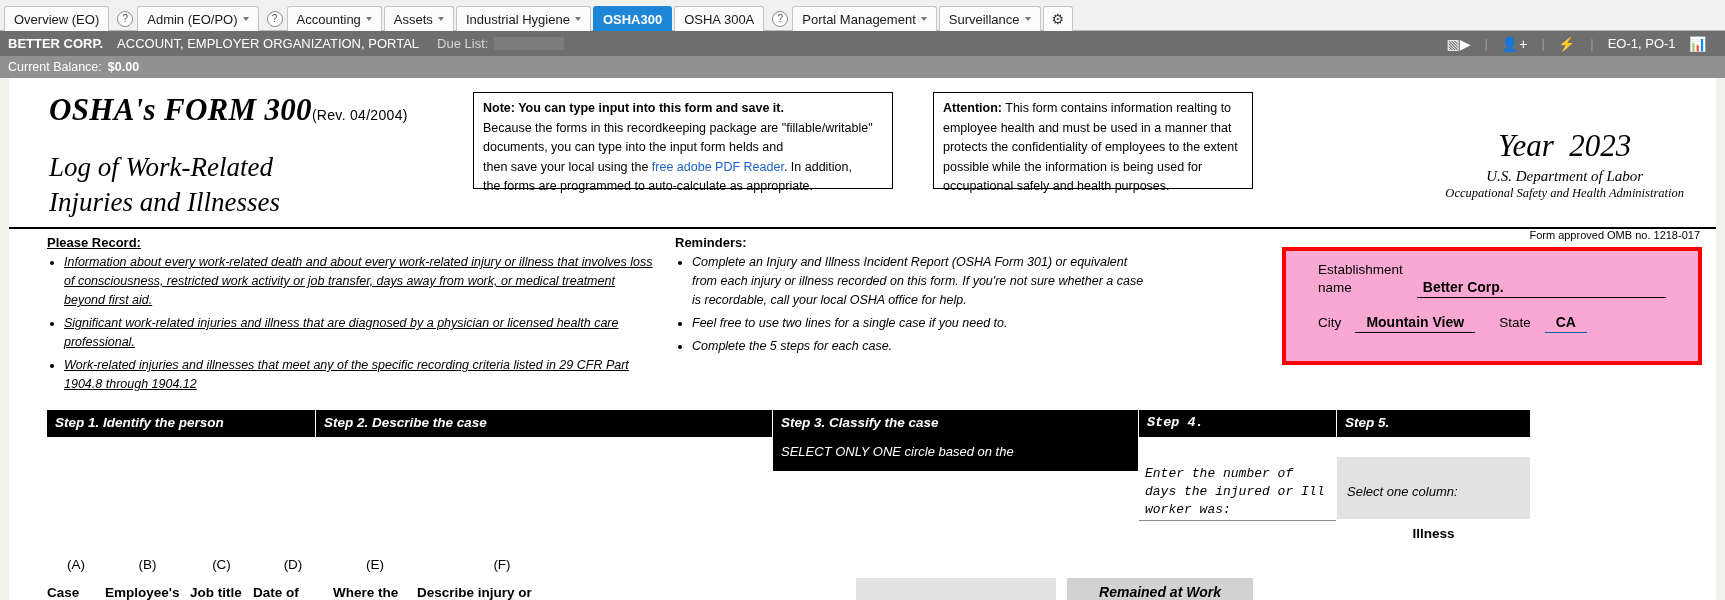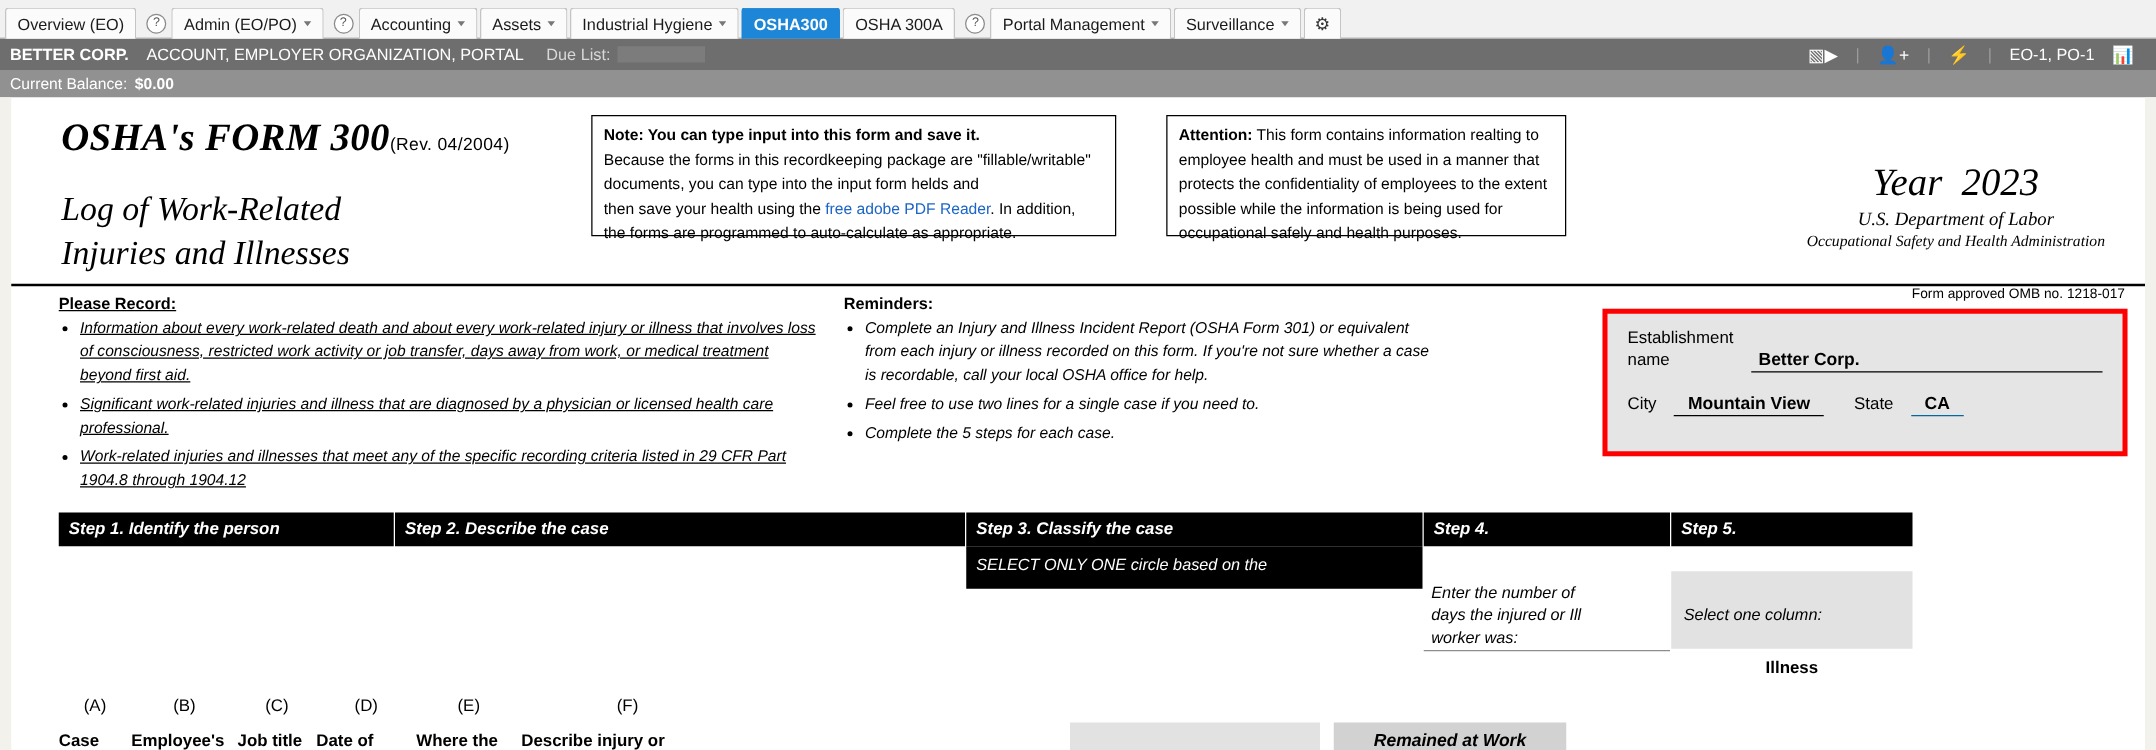--- a/index.html
+++ b/index.html
@@ -235,22 +235,22 @@
   }
 
   .estab-box {
     position: absolute;
     right: 14px;
     top: 18px;
     width: 420px;
     height: 118px;
     border: 4px solid #ff0000;
     box-sizing: border-box;
-    background: #e5e5e5;
-    padding: 10px 16px;
+    background: #f9a8d4;
+    padding: 10px 32px;
   }
   .estab-row { display: flex; align-items: flex-end; margin-bottom: 4px; }
   .estab-label { font-size: 13.5px; line-height: 1.35; }
   .field-underline {
     border-bottom: 1px solid #000;
     flex: 1;
     margin-left: 14px;
     padding: 0 0 2px 6px;
     font-weight: bold;
     font-size: 14px;
@@ -290,21 +290,21 @@
     font-style: italic;
     font-weight: bold;
     font-size: 13.5px;
     padding: 5px 8px;
     box-sizing: border-box;
     height: 27px;
   }
   .step1 { width: 268px; flex: 0 0 268px; }
   .step2 { width: 456px; flex: 0 0 456px; }
   .step3 { width: 365px; flex: 0 0 365px; }
-  .step4 { width: 197px; flex: 0 0 197px; }
+  .step4 { width: 197px; flex: 0 0 197px; font-family: Liberation Mono, monospace; }
   .step5 { width: 193px; flex: 0 0 193px; margin-right: 0; }
   .step3-body {
     background: #000;
     color: #fff;
     font-style: italic;
     font-size: 13px;
     padding: 6px 8px 10px 8px;
     line-height: 1.35;
   }
   .step4-body {
@@ -461,21 +461,21 @@
       <div class="t-log">
         <div>Log of Work-Related</div>
         <div>Injuries and Illnesses</div>
       </div>
     </div>
 
     <div class="notebox note">
       <div><b>Note: You can type input into this form and save it.</b></div>
       <div>Because the forms in this recordkeeping package are "fillable/writable"</div>
       <div>documents, you can type into the input form helds and</div>
-      <div><span>then save your health using the </span><span class="link">free adobe PDF Reader</span><span>. In addition,</span></div>
+      <div><span>then save your local using the </span><span class="link">free adobe PDF Reader</span><span>. In addition,</span></div>
       <div>the forms are programmed to auto-calculate as appropriate.</div>
     </div>
 
     <div class="notebox attn">
       <div><b>Attention:</b><span> This form contains information realting to</span></div>
       <div>employee health and must be used in a manner that</div>
       <div>protects the confidentiality of employees to the extent</div>
       <div>possible while the information is being used for</div>
       <div>occupational safely and health purposes.</div>
     </div>

